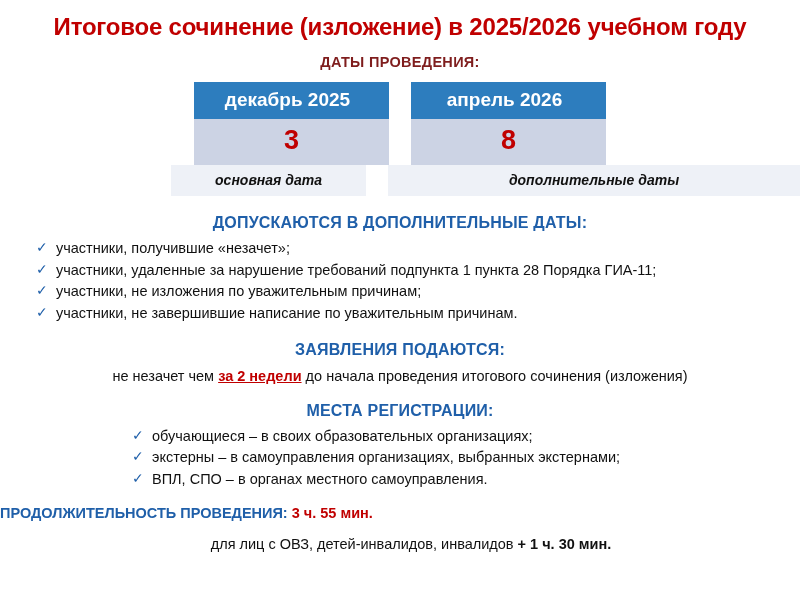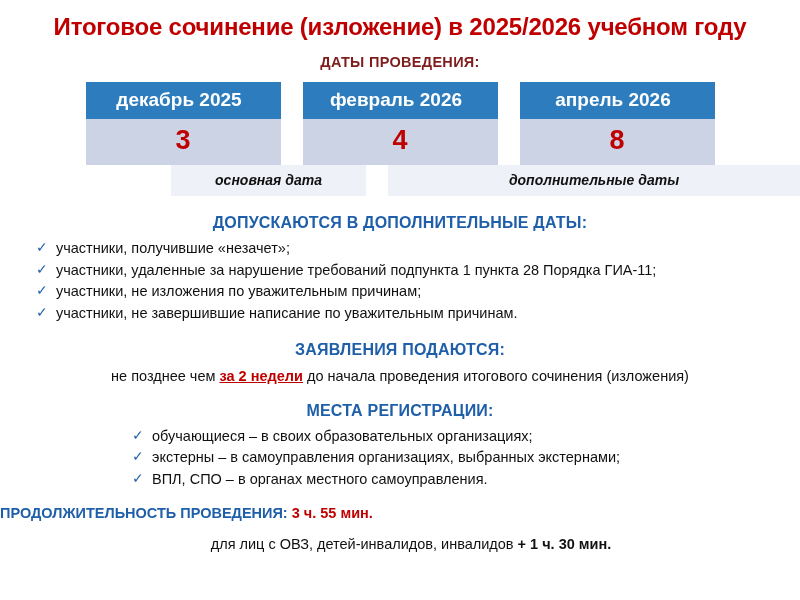--- a/index.html
+++ b/index.html
@@ -151,45 +151,41 @@
   <div class="title">Итоговое сочинение (изложение) в 2025/2026 учебном году</div>
 
   <div class="subtitle-dates">ДАТЫ ПРОВЕДЕНИЯ:</div>
 
   <div class="cards">
     <div class="card">
       <div class="card-head">декабрь 2025</div>
       <div class="card-num">3</div>
     </div>
     <div class="card">
-      <div class="card-head">февраль 2026</div>
-      <div class="card-num">4</div>
-    </div>
-    <div class="card">
       <div class="card-head">апрель 2026</div>
       <div class="card-num">8</div>
     </div>
   </div>
 
   <div class="cards-row2">
     <div class="card-foot" style="width:195px;">основная дата</div>
     <div class="card-foot wide">дополнительные даты</div>
   </div>
 
   <div class="section-head">ДОПУСКАЮТСЯ В ДОПОЛНИТЕЛЬНЫЕ ДАТЫ:</div>
   <ul class="bullets">
     <li><span class="chk">✓</span><span>участники, получившие «незачет»;</span></li>
     <li><span class="chk">✓</span><span>участники, удаленные за нарушение требований подпункта 1 пункта 28 Порядка ГИА-11;</span></li>
     <li><span class="chk">✓</span><span>участники, не изложения по уважительным причинам;</span></li>
     <li><span class="chk">✓</span><span>участники, не завершившие написание по уважительным причинам.</span></li>
   </ul>
 
   <div class="section-head">ЗАЯВЛЕНИЯ ПОДАЮТСЯ:</div>
   <div class="para">
-    <span>не позднее чем</span>
+    <span>не незачет чем</span>
     <span class="hl">за 2 недели</span>
     <span>до начала проведения итогового сочинения (изложения)</span>
   </div>
 
   <div class="section-head">МЕСТА РЕГИСТРАЦИИ:</div>
   <ul class="bullets centered">
     <li><span class="chk">✓</span><span>обучающиеся – в своих образовательных организациях;</span></li>
     <li><span class="chk">✓</span><span>экстерны – в самоуправления организациях, выбранных экстернами;</span></li>
     <li><span class="chk">✓</span><span>ВПЛ, СПО – в органах местного самоуправления.</span></li>
   </ul>

